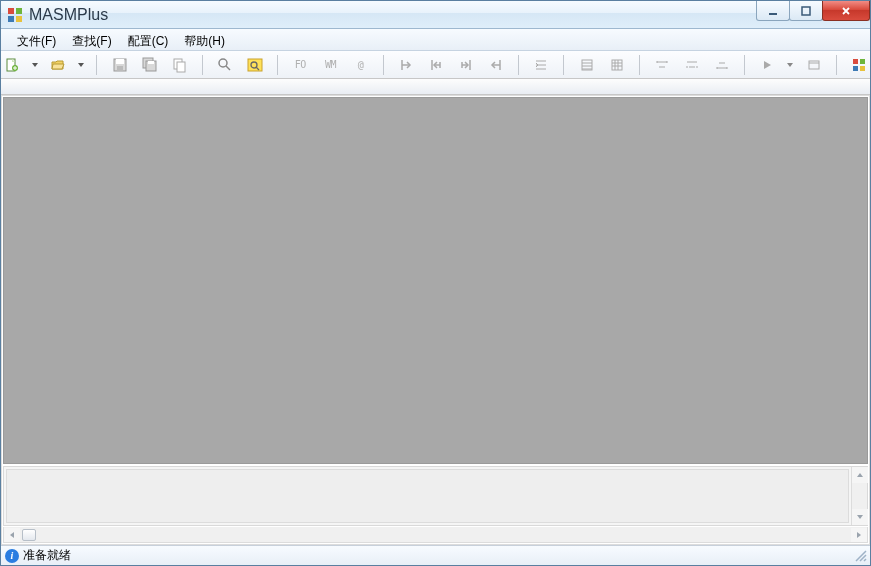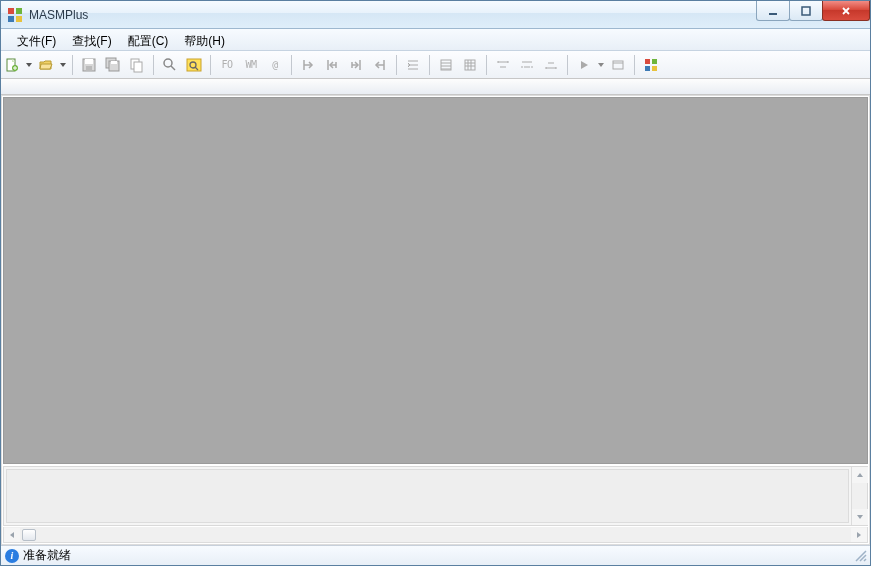--- a/index.html
+++ b/index.html
@@ -1,29 +1,29 @@
 <!DOCTYPE html>
 <html><head>
 <meta charset="utf-8">
 <style>
   * { box-sizing: border-box; margin: 0; padding: 0; }
   html, body { width: 871px; height: 566px; font-family: "Microsoft YaHei", "SimSun", Tahoma, sans-serif; font-size: 12px; overflow: hidden; }
   body { background: linear-gradient(to bottom, #d7e8f5 0%, #c0dff0 100%); padding: 0; }
   .window { position: relative; width: 871px; height: 566px; border: 1px solid #5a7fa0; background: #fff; display: flex; flex-direction: column; }
   .titlebar { height: 28px; background: linear-gradient(to bottom, #f6fbff 0%, #e8f2fb 45%, #d6e7f5 46%, #dfeefa 100%); display: flex; align-items: center; padding-left: 6px; border-bottom: 1px solid #9eb8cf; position: relative; }
   .titlebar .app-icon { width: 16px; height: 16px; margin-right: 6px; display:flex;align-items:center;justify-content:center; }
-  .titlebar .title-text { color: #2b3a4a; font-size: 12px; }
+  .titlebar .title-text { color: #2b3a4a; font-size: 16px; }
   .win-controls { position: absolute; right: 0; top: 0; display: flex; height: 20px; }
   .win-btn { width: 34px; height: 20px; display:flex; align-items:center; justify-content:center; border:1px solid #8aa5bd; border-top:none; margin-left:-1px; background: linear-gradient(to bottom,#f7fbff,#dbe9f5); position:relative; }
   .win-btn.min, .win-btn.max { border-radius: 0 0 3px 3px; }
   .win-btn.close { width: 48px; background: linear-gradient(to bottom,#f18c84,#d94b3d 45%,#c5372a 46%,#d94b3d); border-color:#8a2f22; border-radius:0 0 3px 3px; }
   .win-btn svg { display:block; }
   .menubar { height: 22px; background: linear-gradient(to bottom,#f7fbff,#e8eff7); border-bottom:1px solid #c6d3e1; display:flex; align-items:stretch; padding-left:8px; }
   .menu-item { padding: 3px 8px 0 8px; color:#000; cursor:default; line-height:18px; }
-  .toolbar { height: 28px; background: linear-gradient(to bottom,#fcfdff 0%,#eef2f7 100%); border-bottom:1px solid #c7c7c7; display:flex; align-items:center; gap:2px; }
+  .toolbar { height: 28px; background: linear-gradient(to bottom,#fcfdff 0%,#eef2f7 100%); border-bottom:1px solid #c7c7c7; display:flex; align-items:center; gap:2px;justify-content:space-between; }
   .tb-btn { width:22px; height:22px; display:flex; align-items:center; justify-content:center; border:1px solid transparent; border-radius:2px; }
   .tb-sep { width:1px; height:20px; background:#c3c8cf; margin:0 3px; }
   .tb-drop { width:8px; display:flex; align-items:center; justify-content:center; }
   .tb-txt { font-size:10px; color:#b0b0b0; font-family: monospace; padding:0 2px; letter-spacing:-0.5px; }
   .tabstrip { height:16px; background: linear-gradient(to bottom,#fdfdfd,#e9edf3); border-bottom:1px solid #c7c7c7; }
   .workspace { flex:1; display:flex; flex-direction:column; background:#fff; border:1px solid #dcdcdc; margin:0; }
   .editor-area { flex:1; background:#a8a8a8; border:1px solid #9a9a9a; margin:1px; }
   .output-panel { height:60px; background:#f5f5f5; border-top:2px solid #e0e0e0; position:relative; margin:1px; border:1px solid #d9d9d9; }
   .output-panel .inner { position:absolute; left:2px; top:2px; right:18px; bottom:2px; background:#eeeeee; border:1px solid #dcdcdc; }
   .output-panel .vscroll { position:absolute; right:0; top:0; width:16px; height:100%; background:#f0f0f0; border-left:1px solid #dcdcdc; }

